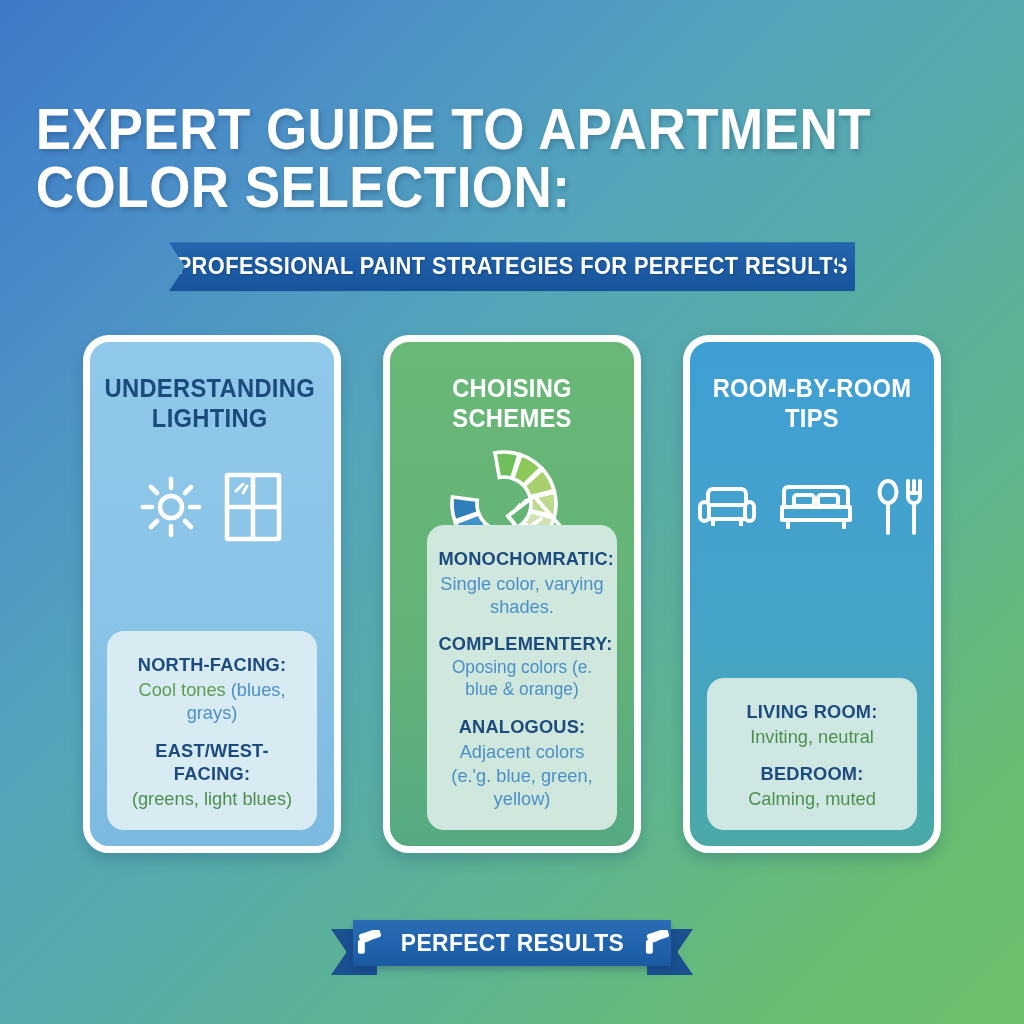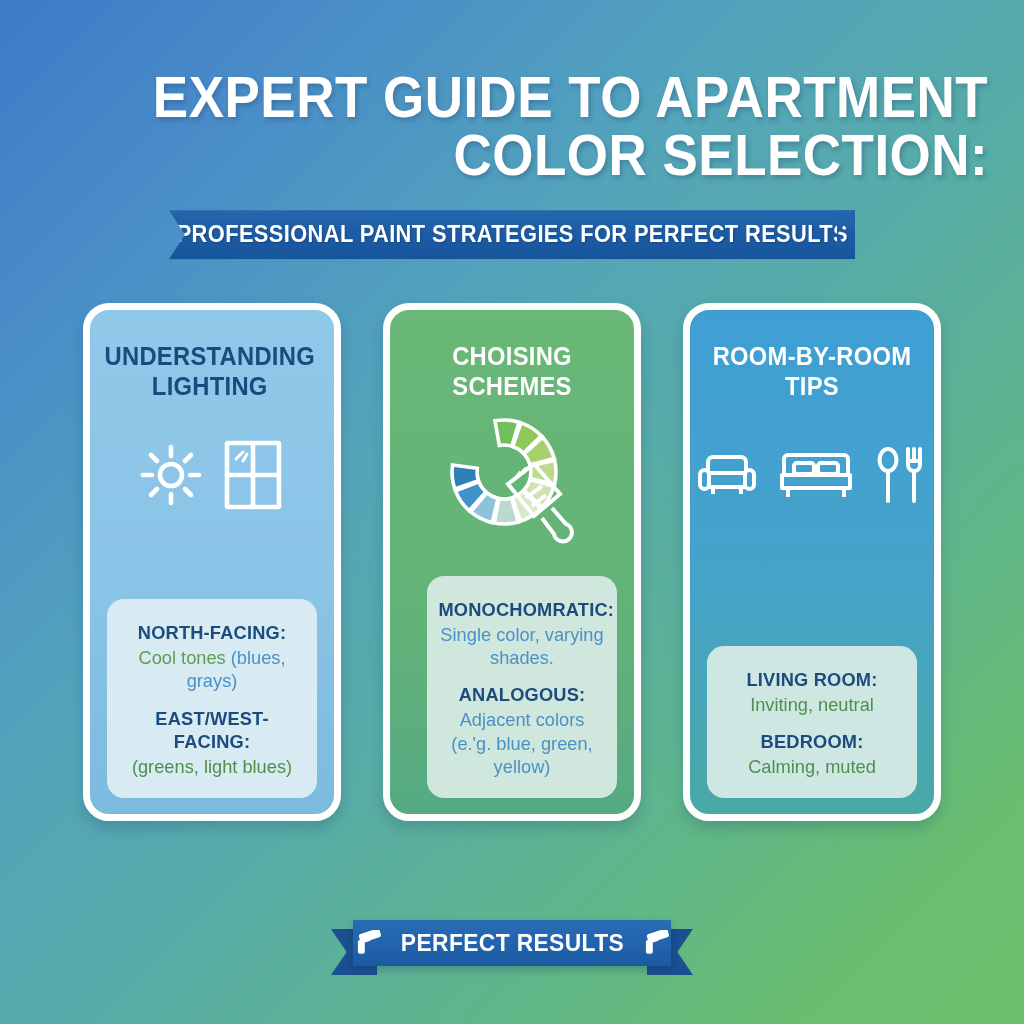--- a/index.html
+++ b/index.html
@@ -5,21 +5,21 @@
   * { margin:0; padding:0; box-sizing:border-box; }
   html,body { width:1024px; height:1024px; }
   body {
     font-family:"Liberation Sans", sans-serif;
     background:
       linear-gradient(135deg,#3d7ac7 0%, #4a8ec8 18%, #53a4bb 38%, #57aca6 55%, #5fb58c 72%, #68bd70 88%, #6cc06c 100%);
     position:relative;
     overflow:hidden;
   }
   
-  .header { padding-top:68px; text-align:right; }
+  .header { padding-top:100px; text-align:left; }
   .title {
     font-family:"Liberation Sans Narrow","Liberation Sans",sans-serif;
     font-weight:bold;
     font-size:57px;
     line-height:1.02;
     letter-spacing:0.5px;
     color:#ffffff;
     text-shadow:2px 3px 5px rgba(20,50,90,0.28);
     transform:scaleX(0.93);
     text-transform:uppercase;
@@ -216,20 +216,24 @@
           <line x1="90" y1="94" x2="104" y2="83"></line>
         </g>
       </svg>
     </div>
     <div class="panel">
       <div class="entry">
         <div class="entry-label">MONOCHOMRATIC:</div>
         <div class="entry-value"><span class="v-blue">Single color, varying shades.</span></div>
       </div>
       <div class="entry">
+        <div class="entry-label">COMPLEMENTERY:</div>
+        <div class="entry-value" style="font-size:18px;"><span class="v-blue">Oposing colors (e. blue &amp; orange)</span></div>
+      </div>
+      <div class="entry">
         <div class="entry-label">ANALOGOUS:</div>
         <div class="entry-value"><span class="v-blue">Adjacent colors</span></div>
         <div class="entry-value"><span class="v-blue">(e.'g. blue, green, yellow)</span></div>
       </div>
     </div>
   </div>
 
   <div class="card c3">
     <div class="card-title">ROOM-BY-ROOM TIPS</div>
     <div class="icon-row">

